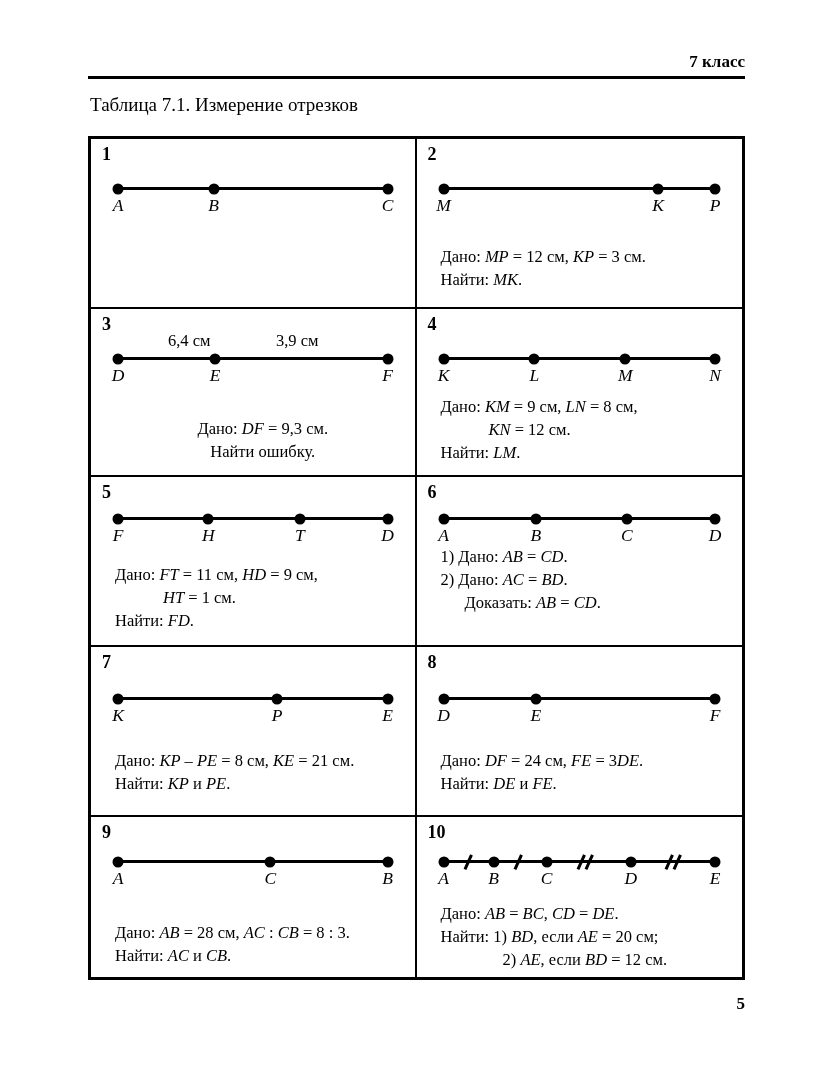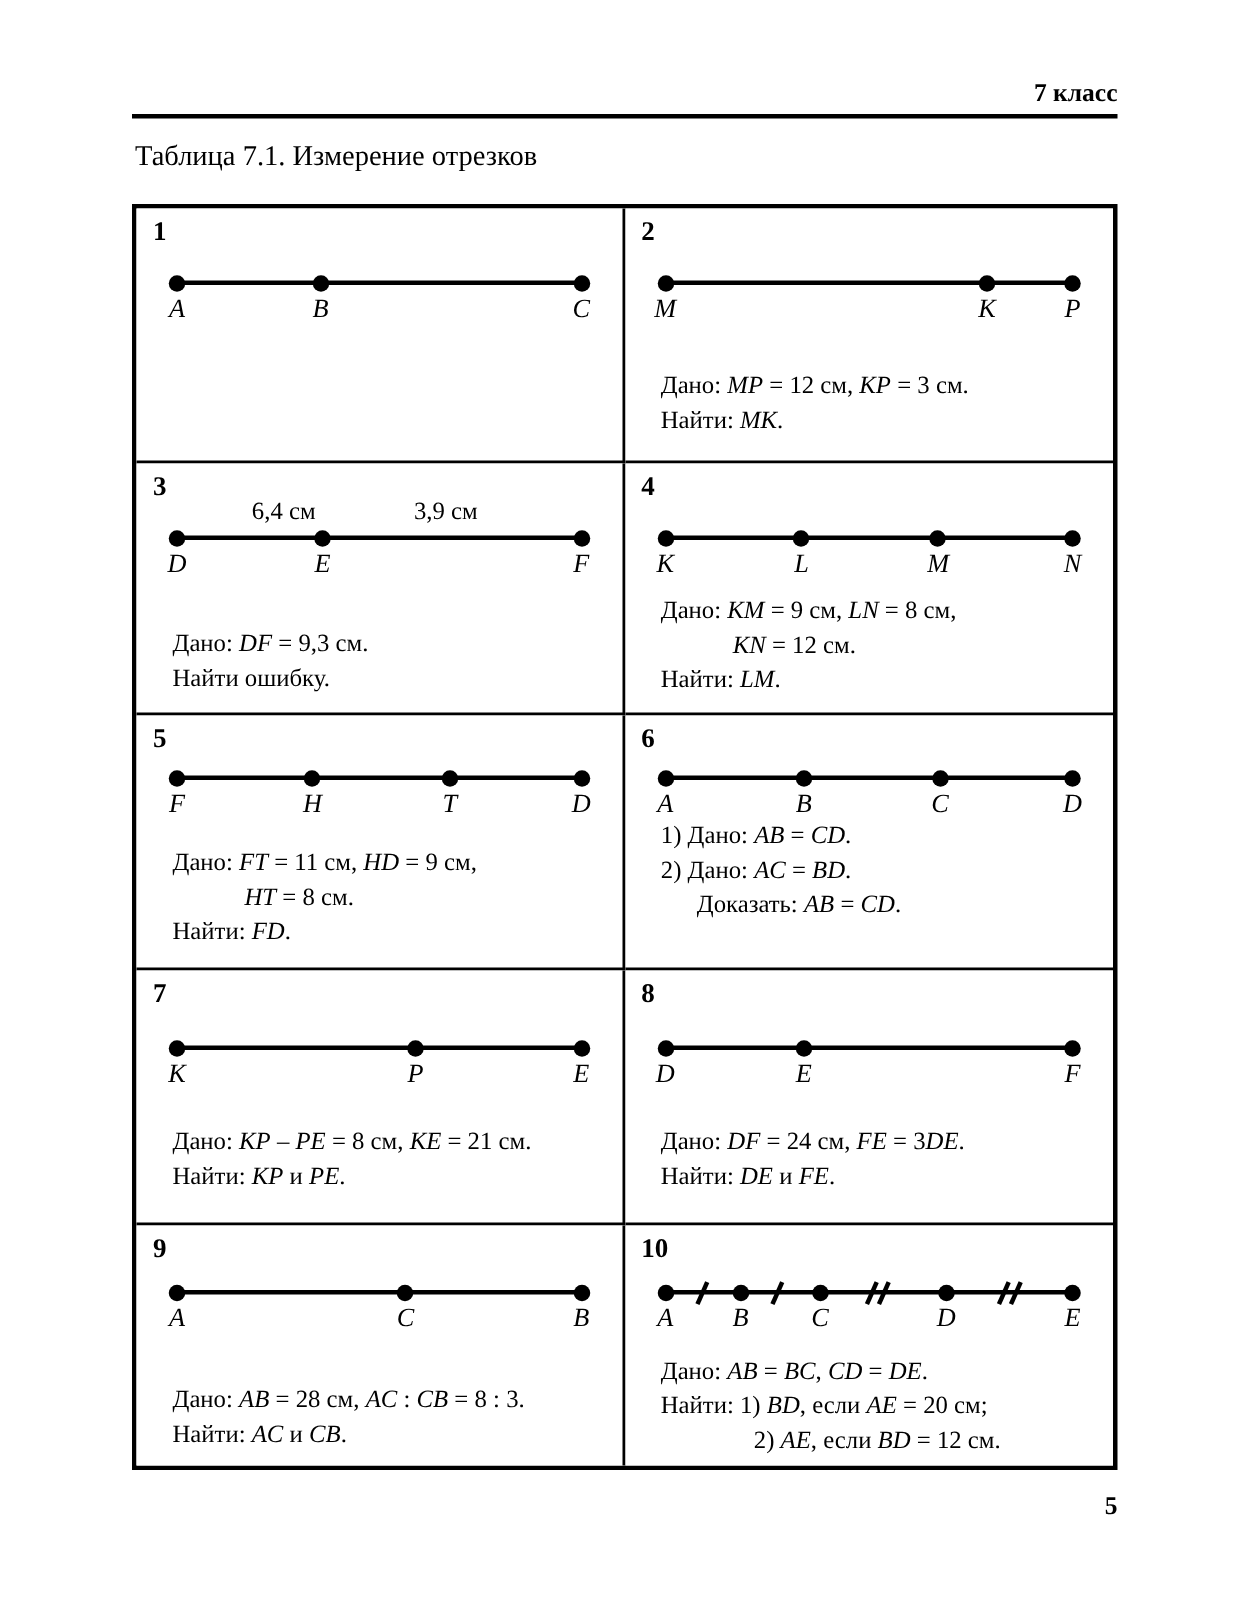--- a/index.html
+++ b/index.html
@@ -103,21 +103,21 @@
         <div class="seg-line"></div>
         <div class="dot" style="left: 0%;"></div>
         <div class="pt-label" style="left: 0%;">D</div>
         <div class="dot" style="left: 36%;"></div>
         <div class="pt-label" style="left: 36%;">E</div>
         <div class="dot" style="left: 100%;"></div>
         <div class="pt-label" style="left: 100%;">F</div>
         <div class="above-label" style="left: 17.5%; margin-left: 24px;">6,4 см</div>
         <div class="above-label" style="left: 66.5%;">3,9 см</div>
       </div>
-      <div class="problem-text" style="top: 108px;">
+      <div class="problem-text" style="top: 108px; text-align: center;">
         <div class="tline"><span>Дано: </span><span class="it">DF</span><span> = 9,3 см.</span></div>
         <div class="tline"><span>Найти ошибку.</span></div>
       </div>
     </div>
     <div class="cell">
       <div class="cell-num">4</div>
       <div class="diagram" style="top: 48px;">
         <div class="seg-line"></div>
         <div class="dot" style="left: 0%;"></div>
         <div class="pt-label" style="left: 0%;">K</div>
@@ -142,21 +142,21 @@
         <div class="pt-label" style="left: 0%;">F</div>
         <div class="dot" style="left: 33.5%;"></div>
         <div class="pt-label" style="left: 33.5%;">H</div>
         <div class="dot" style="left: 67.5%;"></div>
         <div class="pt-label" style="left: 67.5%;">T</div>
         <div class="dot" style="left: 100%;"></div>
         <div class="pt-label" style="left: 100%;">D</div>
       </div>
       <div class="problem-text" style="top: 86px;">
         <div class="tline"><span>Дано: </span><span class="it">FT</span><span> = 11 см, </span><span class="it">HD</span><span> = 9 см,</span></div>
-        <div class="tline" style="padding-left: 48px;"><span class="it">HT</span><span> = 8 см.</span></div>
+        <div class="tline" style="padding-left: 48px;"><span class="it">HT</span><span> = 1 см.</span></div>
         <div class="tline"><span>Найти: </span><span class="it">FD</span><span>.</span></div>
       </div>
     </div>
     <div class="cell">
       <div class="cell-num">6</div>
       <div class="diagram" style="top: 40px;">
         <div class="seg-line"></div>
         <div class="dot" style="left: 0%;"></div>
         <div class="pt-label" style="left: 0%;">A</div>
         <div class="dot" style="left: 34%;"></div>

